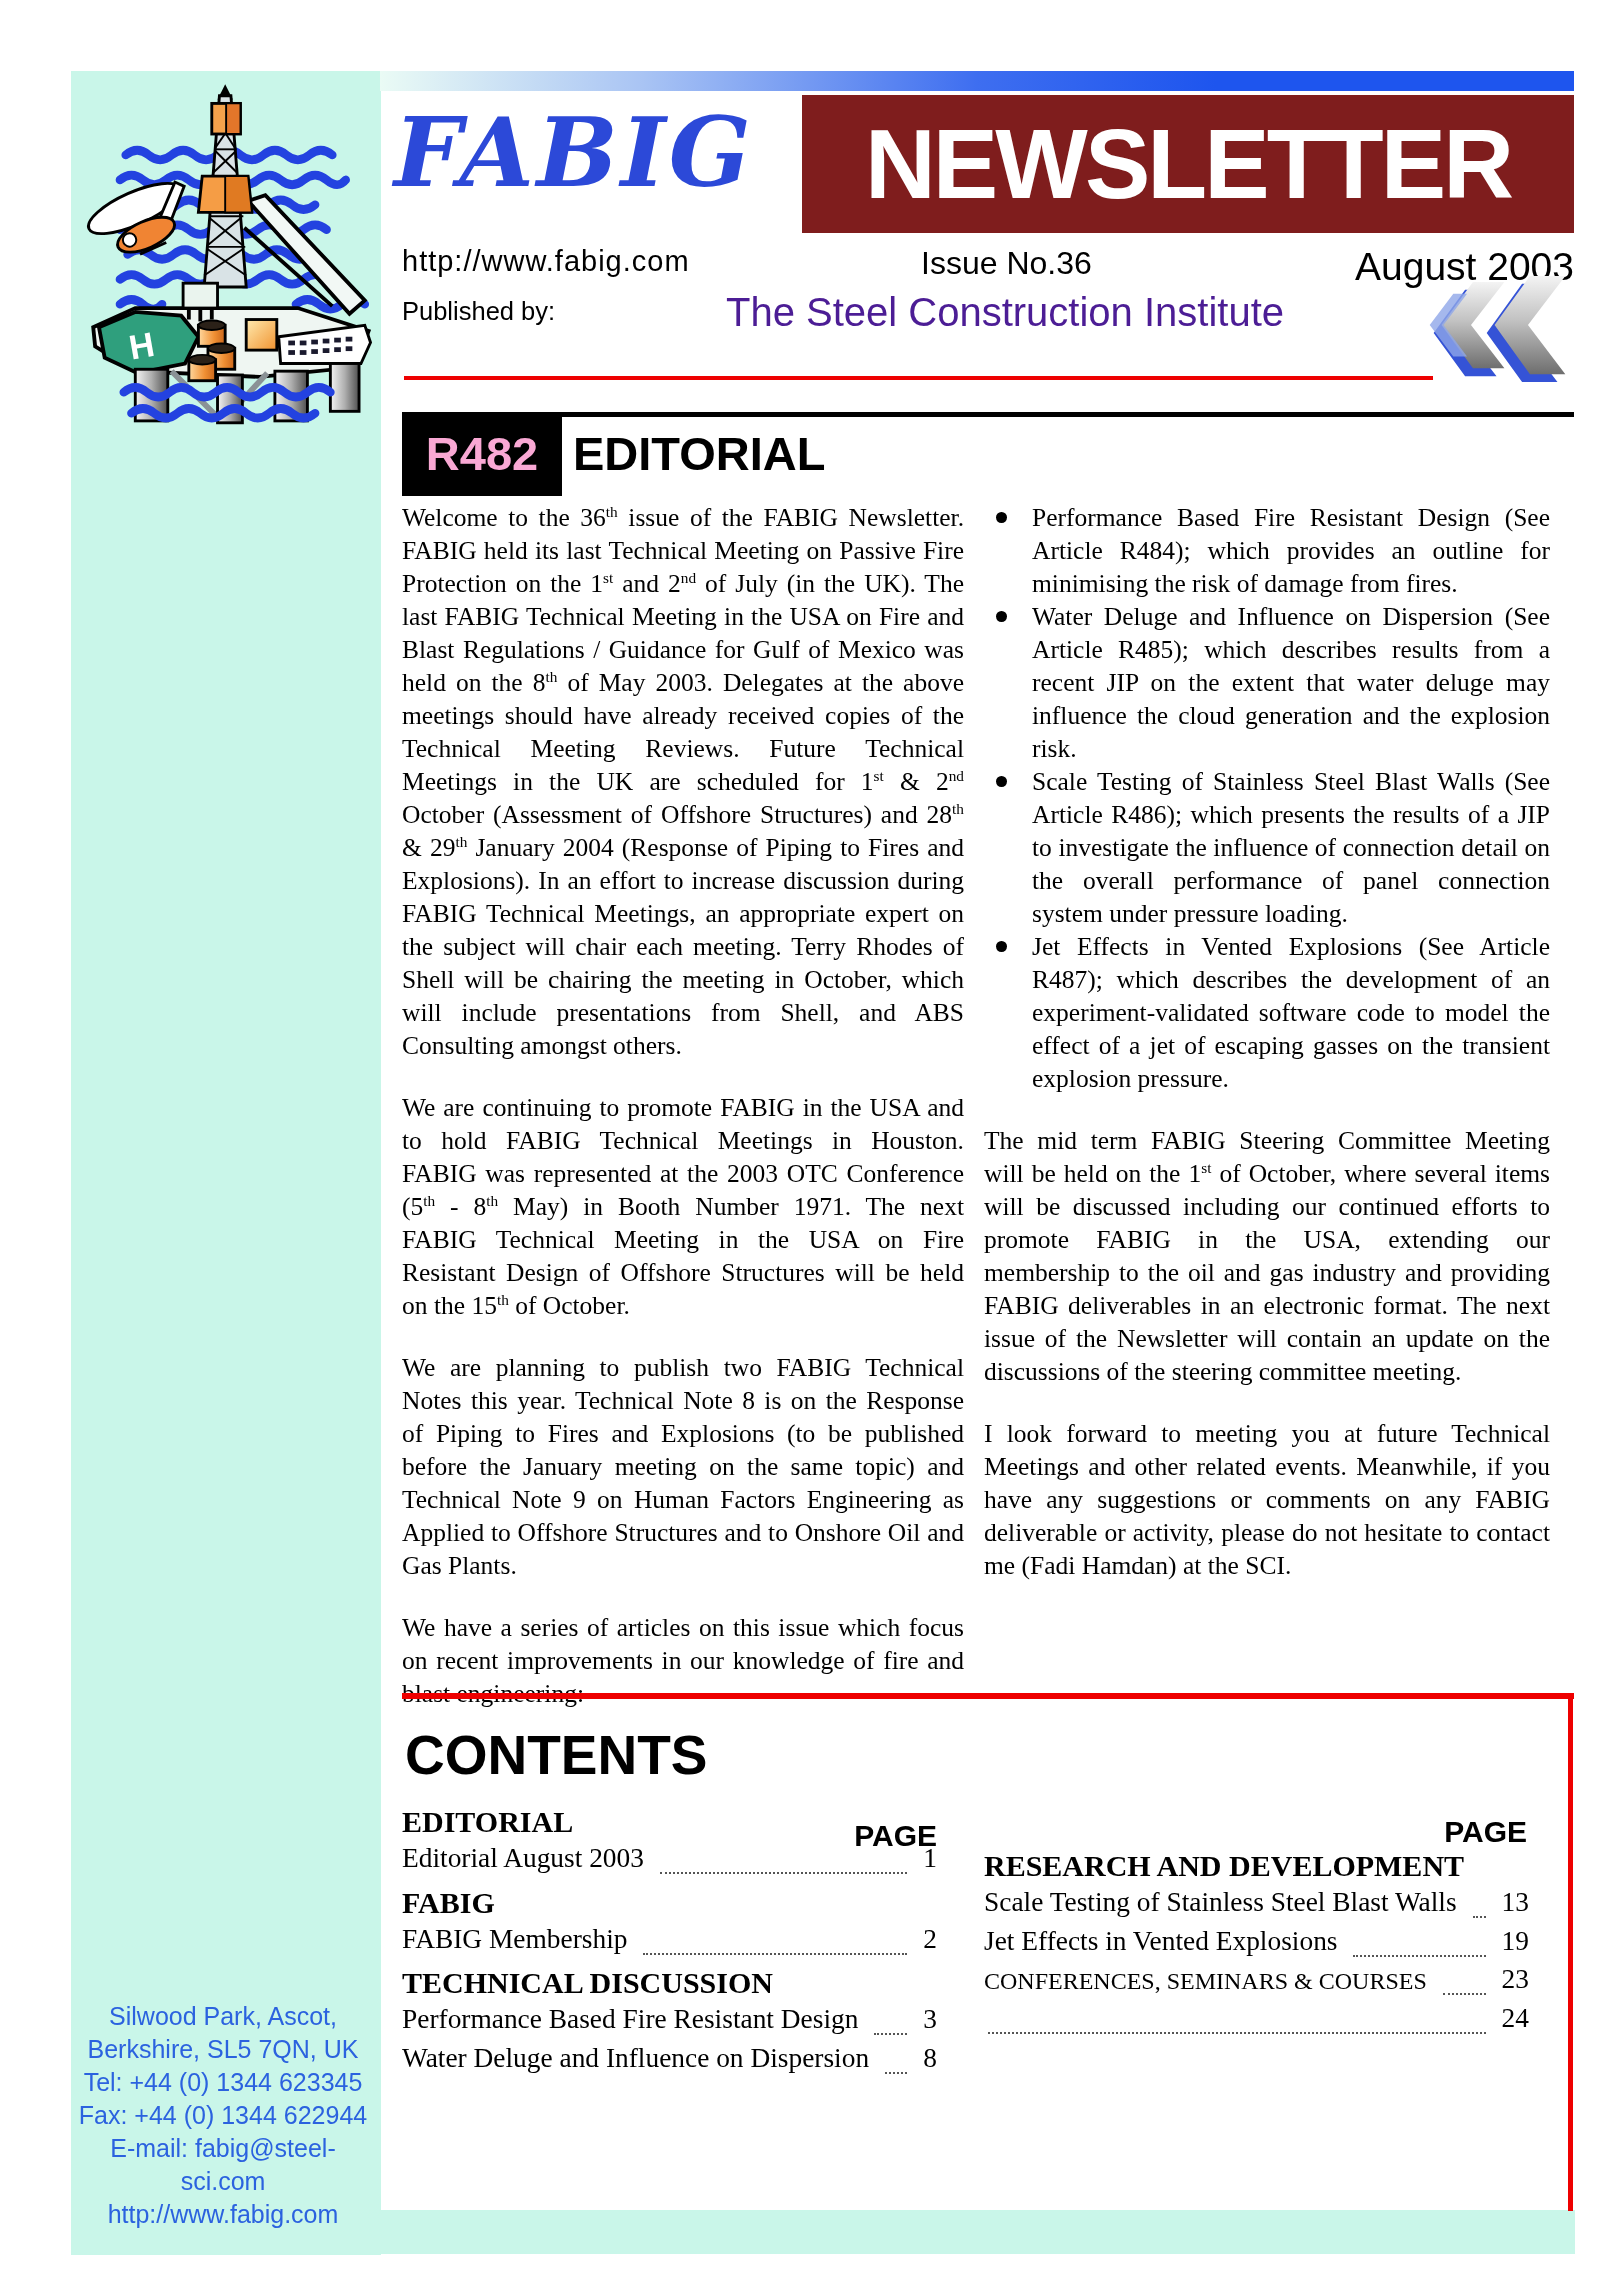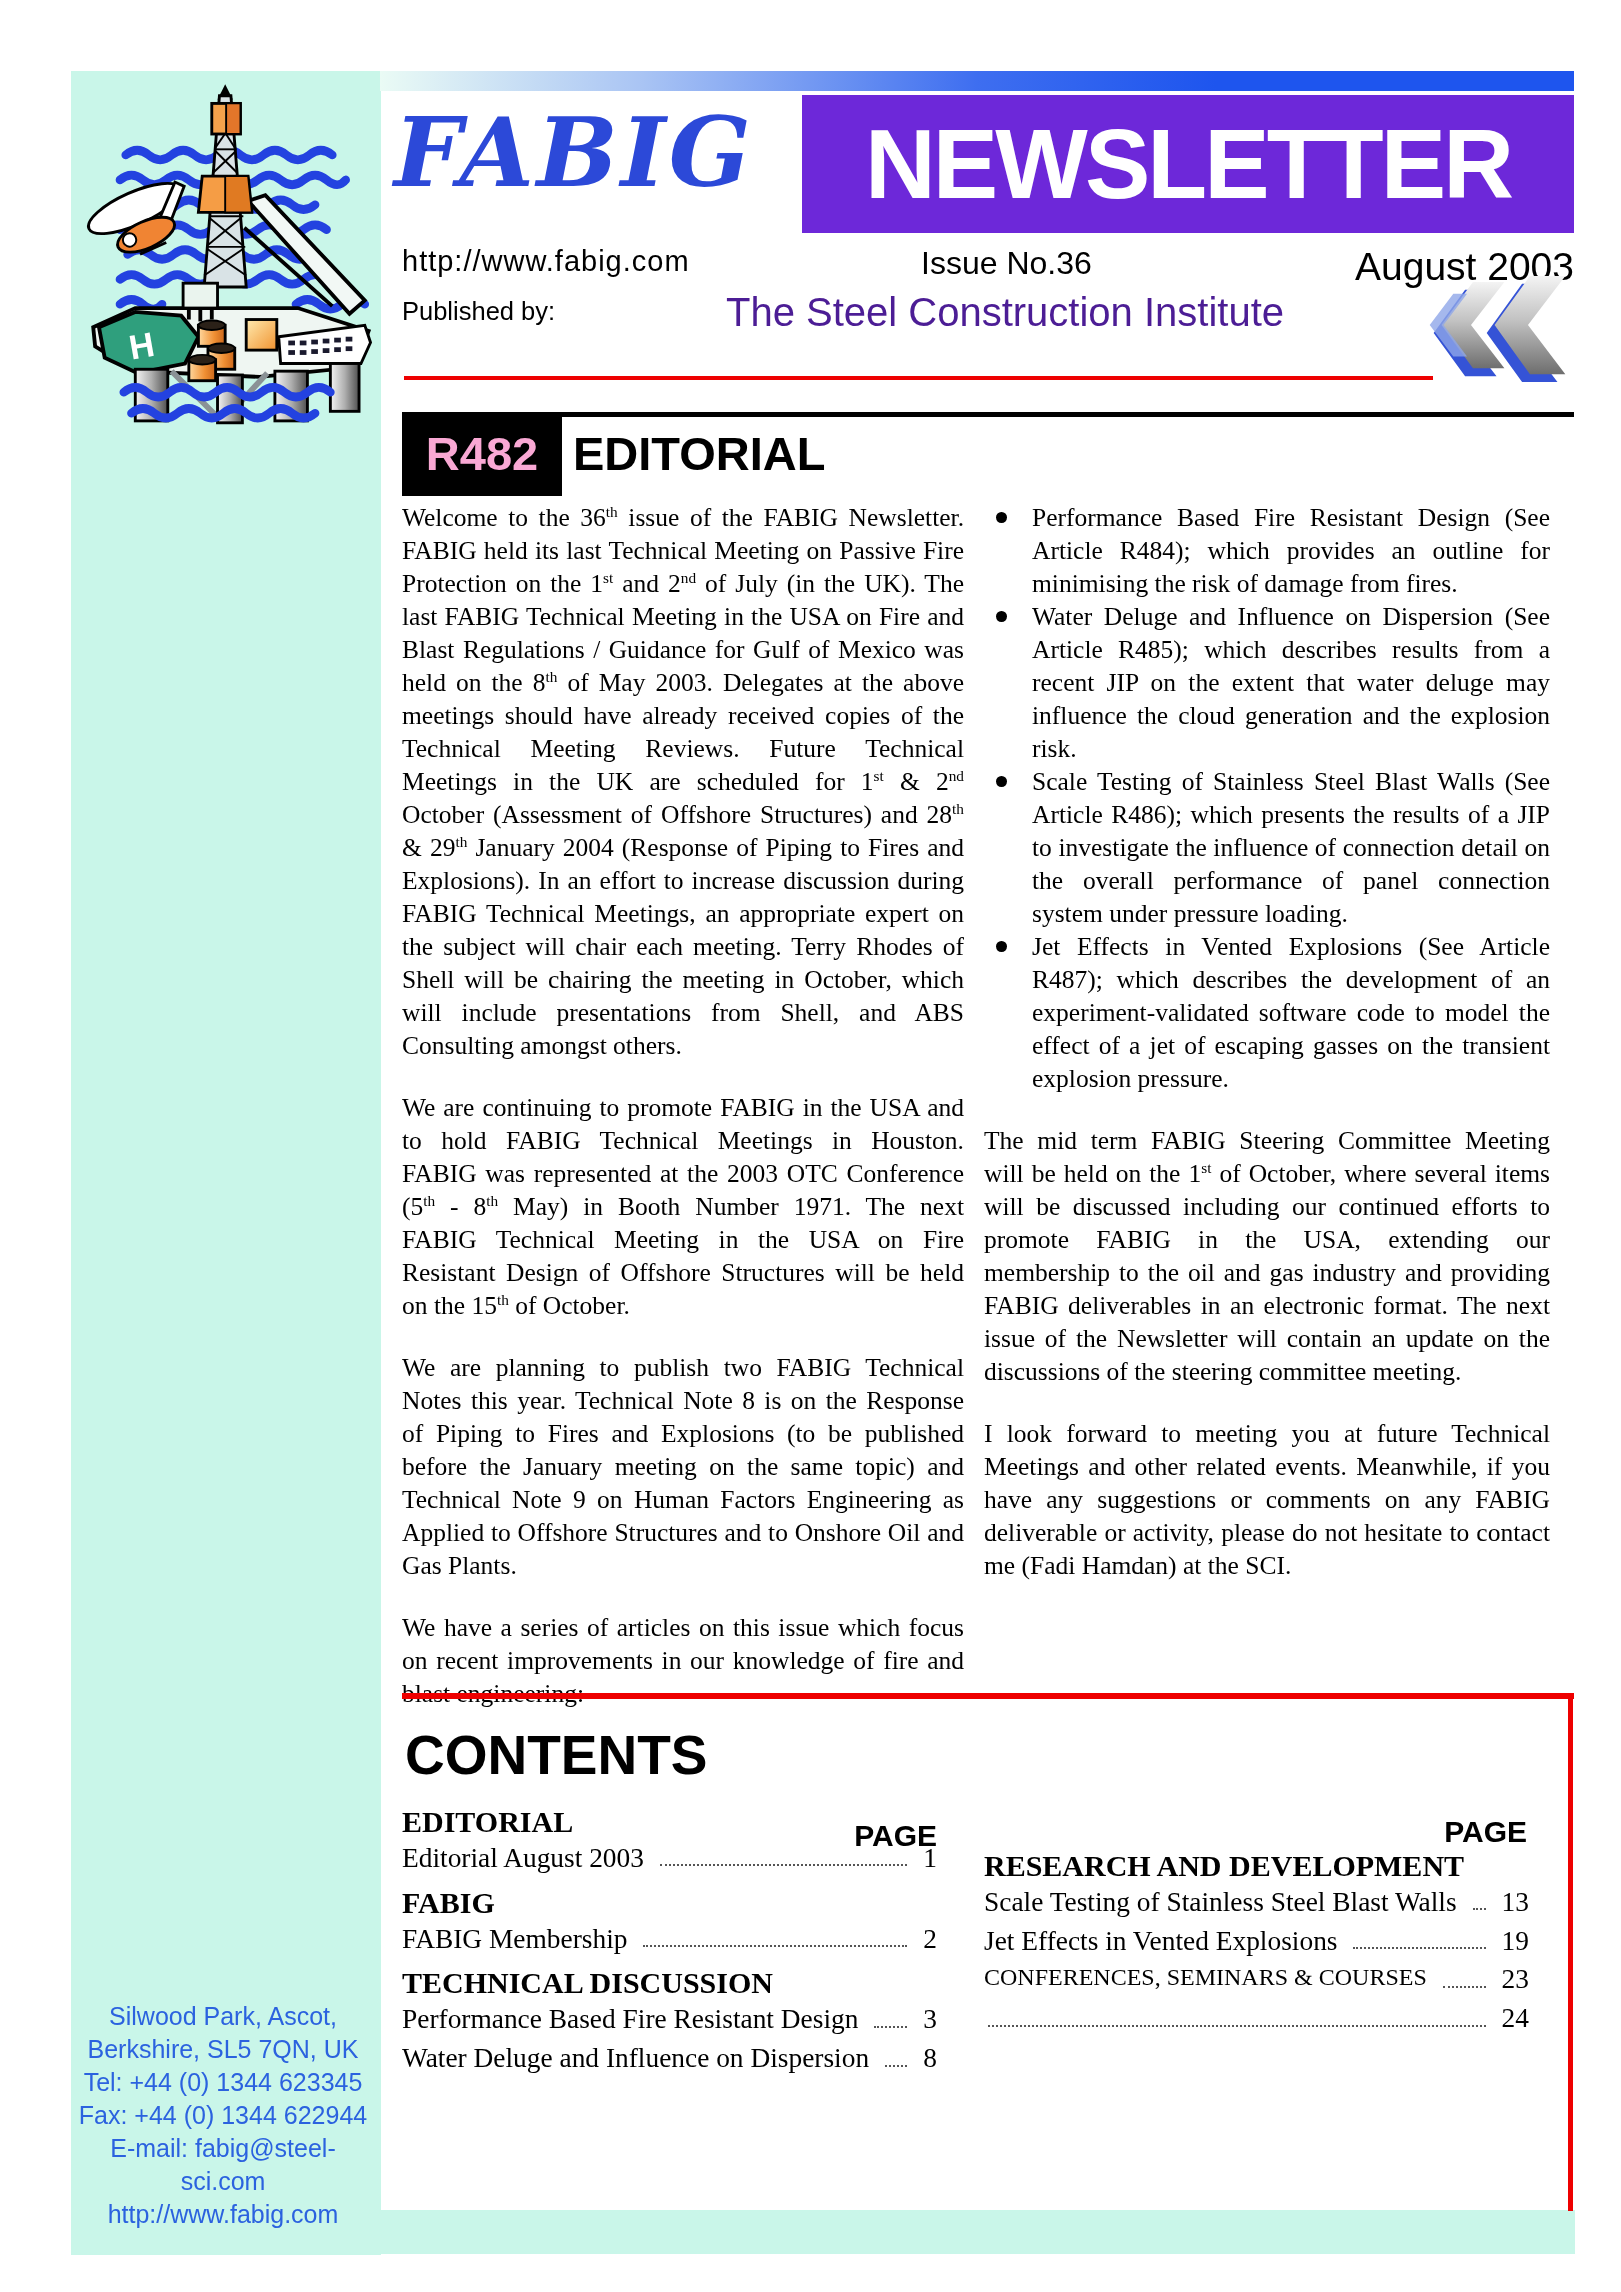--- a/index.html
+++ b/index.html
@@ -10,21 +10,21 @@
   
   .teal-band{left:71px;top:71px;width:310px;height:2184px;background:#C9F6E9;}
   .teal-strip{left:71px;top:2210px;width:1504px;height:44px;background:#C9F6E9;}
 
   
   .grad-bar{left:380px;top:71px;width:1194px;height:19.6px;
     background:linear-gradient(90deg,#EAFBF5 0%,#A9C4F4 22%,#3E6EF0 50%,#1E55EE 70%,#1E55EE 100%);}
   .fabig-logo{left:394px;top:94px;width:402px;height:125px;
     font-family:"DejaVu Serif",serif;font-style:italic;font-weight:bold;
     font-size:96px;line-height:118px;color:#2C49D8;letter-spacing:2.9px;}
-  .news-box{left:802px;top:95px;width:772px;height:138px;background:#6d28d9;}
+  .news-box{left:802px;top:95px;width:772px;height:138px;background:#7f1d1d;}
   .news-box span{display:block;text-align:center;line-height:138px;color:#fff;
     font-weight:bold;font-size:98px;letter-spacing:-2.9px;}
   .site-url{left:402px;top:245px;font-size:29px;letter-spacing:1px;}
   .issue{left:921px;top:245px;font-size:32px;}
   .date{left:1333px;top:245px;width:241px;text-align:right;font-size:39px;}
   .published{left:402px;top:297px;font-size:25.5px;}
   .institute{left:608px;top:290px;width:794px;text-align:center;font-size:40px;color:#4c1d95;}
   .red-rule{left:404px;top:376px;width:1029px;height:3.9px;background:#EE0000;}
 
   
@@ -46,21 +46,21 @@
 
   
   .c-rule-h{left:402px;top:1693px;width:1172px;height:5.9px;background:#EE0000;}
   .c-rule-v{left:1568px;top:1693px;width:4.9px;height:518px;background:#EE0000;}
   .contents-title{left:405px;top:1723px;font-weight:bold;font-size:55px;}
   .toc{font-family:"Liberation Serif",serif;}
   .toc-left{left:402px;top:1805px;width:535px;}
   .toc-right{left:984px;top:1849px;width:545px;}
   .toc-h{font-weight:bold;font-size:30px;margin:11.8px 0 3.9px 0;}
   .toc .first{margin-top:0;}
-  .toc-entry{display:flex;align-items:flex-start;font-size:27.4px;margin:2px 0 7.8px 0;gap:12px;}
+  .toc-entry{display:flex;align-items:flex-end;font-size:27.4px;margin:2px 0 7.8px 0;gap:12px;}
   .toc-entry .lbl{white-space:nowrap;}
   .toc-entry.bold .lbl{font-weight:normal;font-size:24px;}
   .toc-entry .leader{flex:1 1 auto;border-bottom:2px dotted #555;margin:0 3.9px;height:21.6px;min-width:11.8px;}
   .toc-entry .pg{white-space:nowrap;}
   .page-label{font-family:"Liberation Sans",sans-serif;font-weight:bold;font-size:30px;text-align:right;}
   .pl-left{left:790px;top:1819px;width:147px;}
   .pl-right{left:1380px;top:1815px;width:147px;}
 
   
   .address{left:76px;top:2000px;width:294px;text-align:center;color:#2B62DF;

